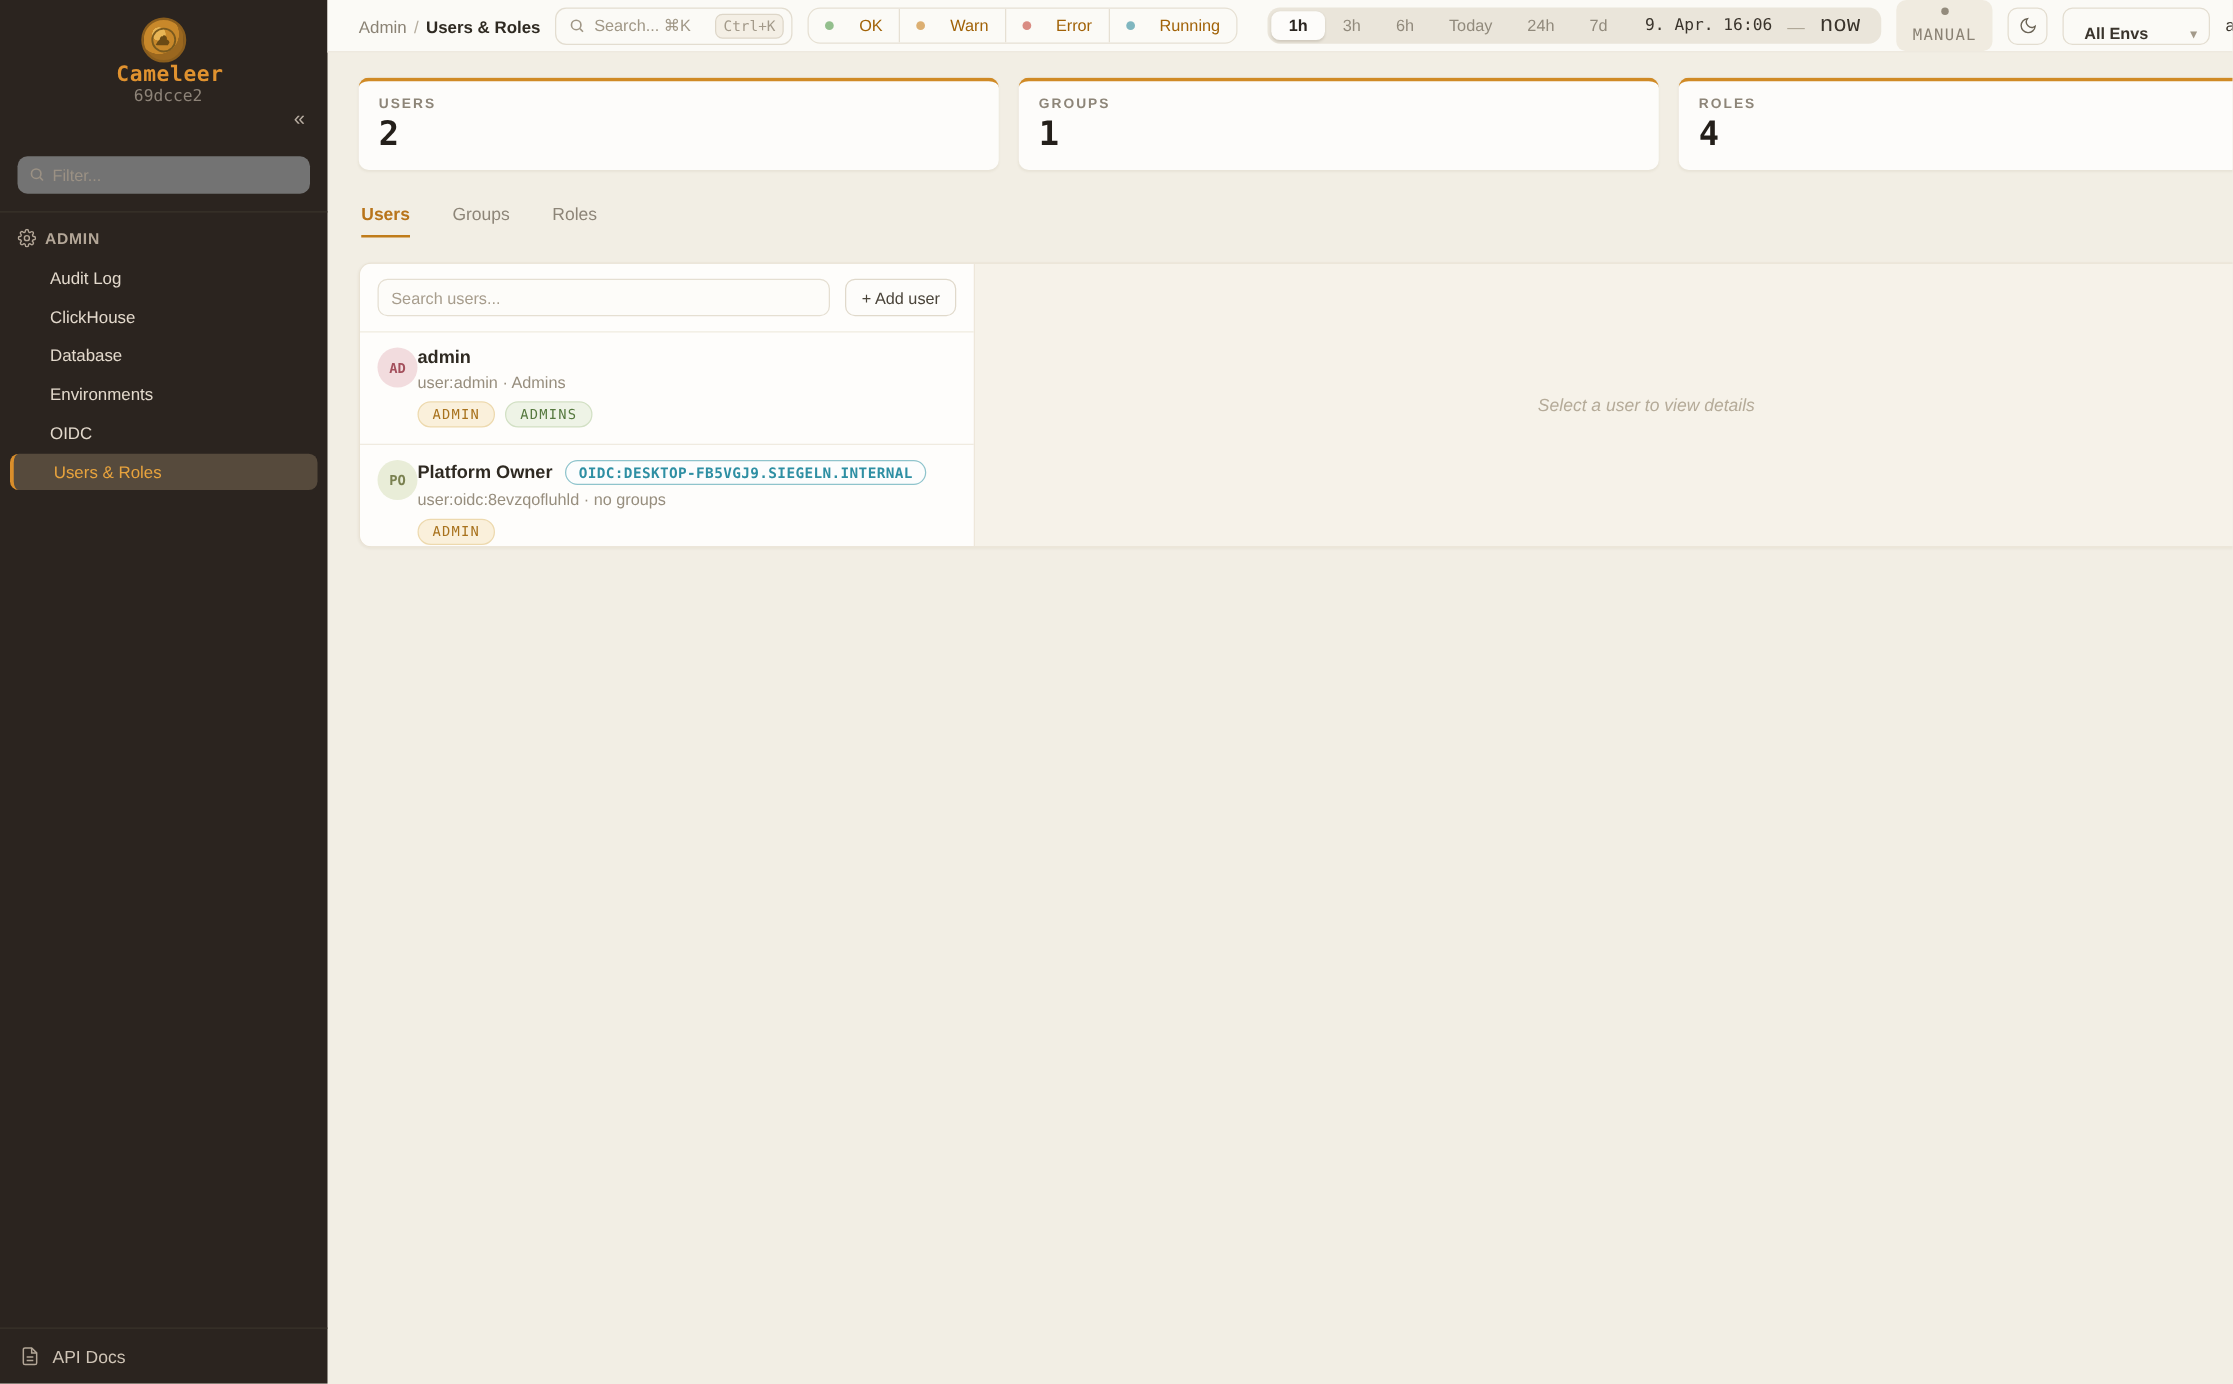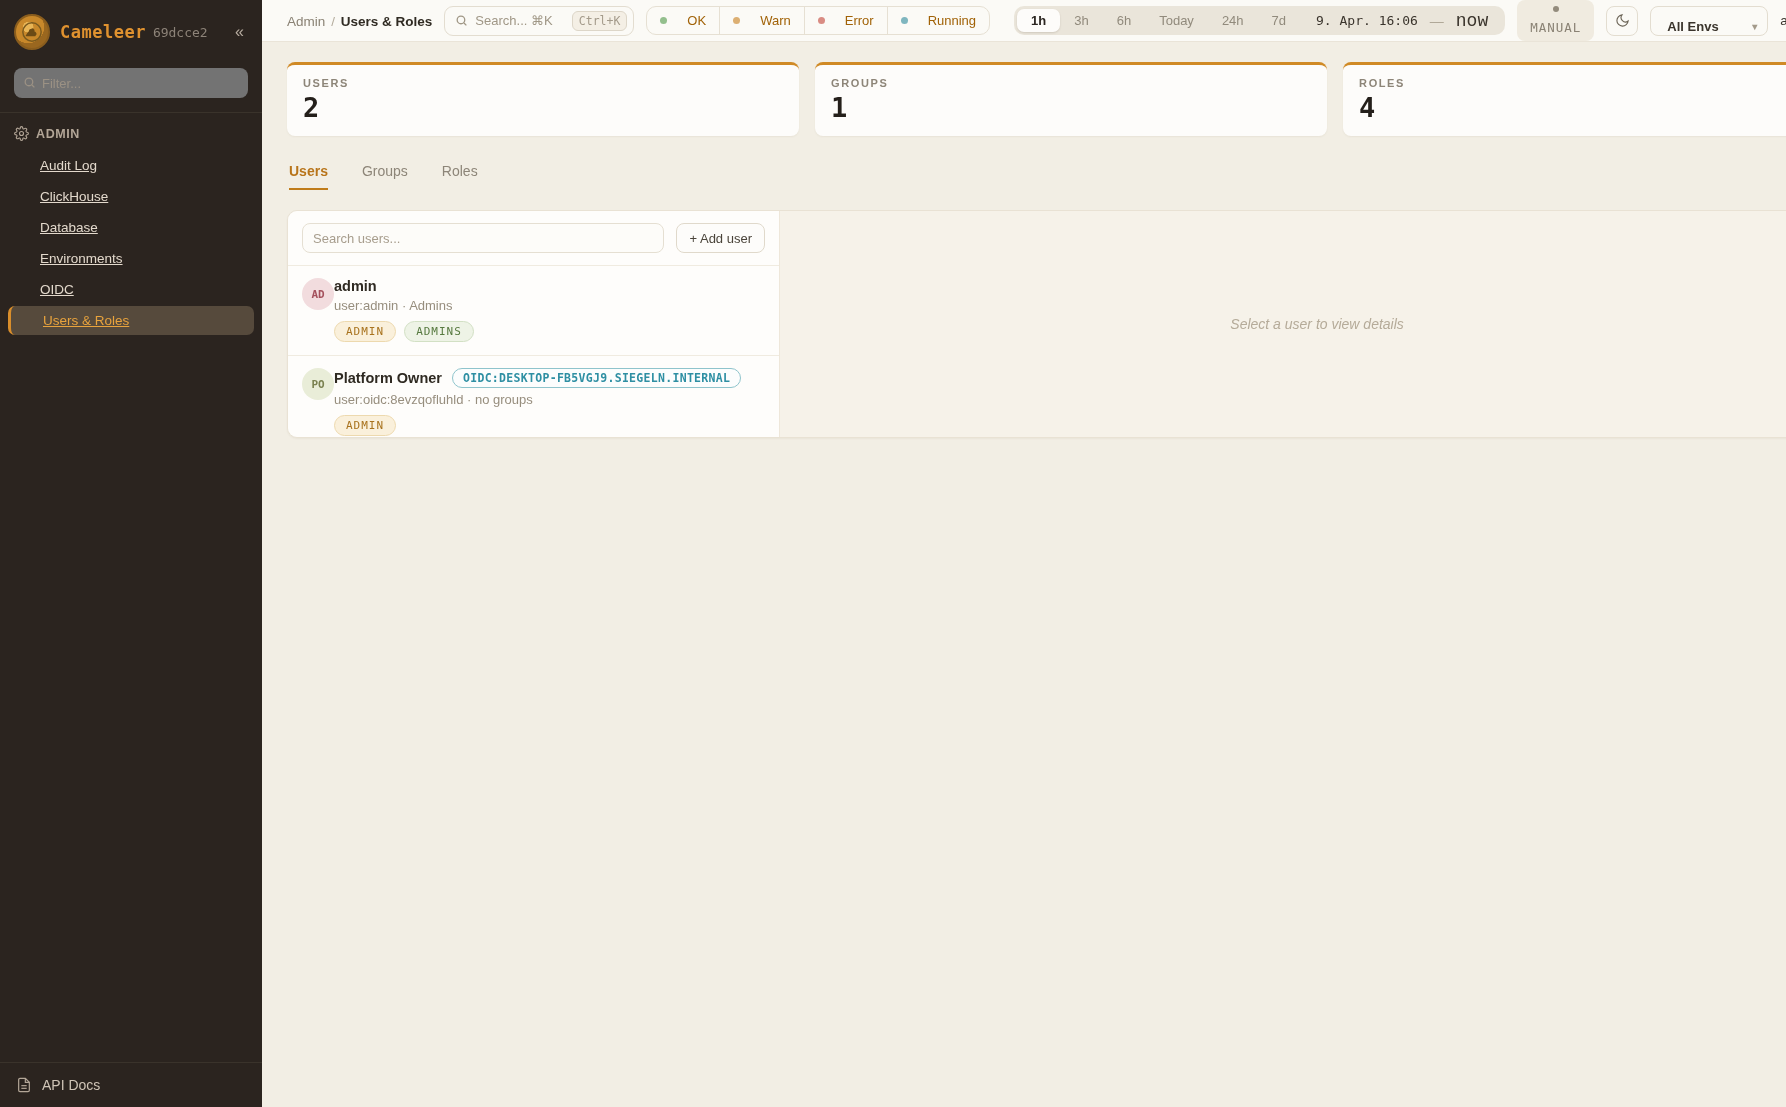--- a/index.html
+++ b/index.html
@@ -12,21 +12,21 @@
     font-size:14px;
   }
   .mono { font-family:"DejaVu Sans Mono", monospace; }
 
   
   .sidebar {
     width:262px; min-width:262px; height:1107px;
     background:#2b241f; color:#d8cfc2;
     display:flex; flex-direction:column;
   }
-  .side-head { display:flex; align-items:center; padding:14px 14px 10px 14px; }
+  .side-head { display:flex; align-items:center; padding:14px 14px 10px 14px;flex-direction:column; }
   .logo-circle {
     width:36px; height:36px; border-radius:50%;
     background:radial-gradient(circle at 38% 35%, #e8b555 0 18%, #c8882a 19% 55%, #9a671f 56% 100%);
     border:2px solid #8a5d1d;
     display:flex; align-items:center; justify-content:center;
     position:relative; flex:0 0 auto;
   }
   .logo-circle svg { width:22px; height:22px; }
   .app-title { margin-left:10px; font-family:"DejaVu Sans Mono", monospace; font-weight:bold; font-size:17px; color:#e0922f; letter-spacing:.5px;}
   .build-id { margin-left:7px; font-family:"DejaVu Sans Mono", monospace; font-size:13px; color:#8d8378; }
@@ -36,21 +36,21 @@
   .filter-input {
     width:100%; height:30px; background:#737373; border:none; border-radius:8px;
     color:#d8cfc2; font-size:13px; padding:0 10px 0 28px; outline:none;
     font-family:"Liberation Sans", sans-serif;
   }
   .filter-input::placeholder { color:#9b9184; }
   .side-section { display:flex; align-items:center; gap:7px; padding:9px 14px; color:#b3a697; font-size:12.5px; font-weight:bold; letter-spacing:.6px; cursor:pointer; }
   .side-section svg { width:15px; height:15px; stroke:#b3a697; }
   .side-divider { border-top:1px solid #3a332b; margin:4px 0; }
   .side-item {
-    padding:7px 14px 7px 40px; font-size:13.5px; color:#e3d9cc; cursor:pointer; margin:1px 0;text-decoration:underline;
+    padding:7px 14px 7px 40px; font-size:13.5px; color:#e3d9cc; cursor:pointer; margin:1px 0;
   }
   .side-item.active {
     margin:1px 8px; padding:7px 14px 7px 32px;
     background:#564a3c; color:#e8a33d; border-left:3px solid #d98e2b;
     border-radius:7px;
   }
   .side-footer { margin-top:auto; border-top:1px solid #3a332b; padding:14px 16px; display:flex; align-items:center; gap:10px; color:#cfc4b6; font-size:14px; cursor:pointer; }
   .side-footer svg { width:16px; height:16px; stroke:#b3a697; }
 
   

